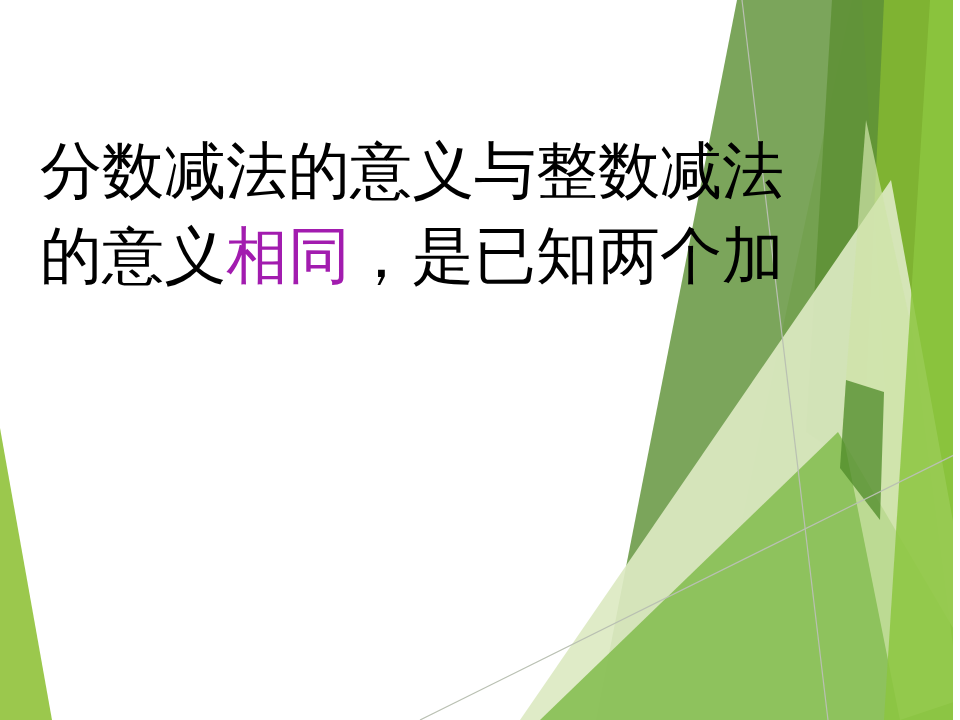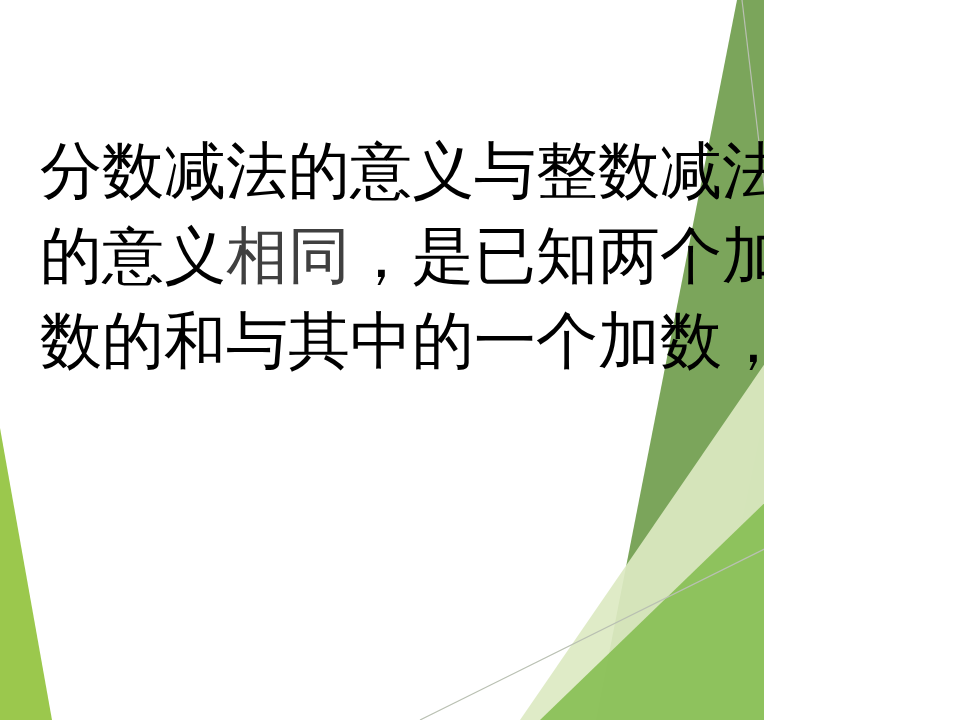--- a/index.html
+++ b/index.html
@@ -2,21 +2,21 @@
 <html><head>
 <meta charset="utf-8">
 <style>
   html, body {
     margin: 0;
     padding: 0;
     background: #ffffff;
   }
   #slide {
     position: relative;
-    width: 764px;
+    width: 953px;
     height: 720px;
     background: #ffffff;
     overflow: hidden;
     font-family: "DejaVu Sans", "Liberation Sans", sans-serif;
   }
   #decor {
     position: absolute;
     inset: 0;
     width: 960px;
     height: 720px;
@@ -31,21 +31,21 @@
   }
   .line {
     font-size: 62px;
     line-height: 85px;
     color: #000000;
     white-space: nowrap;
     letter-spacing: 0px;
     font-weight: 400;
   }
   .hl {
-    color: #404040;
+    color: #a21caf;
   }
 </style>
 </head>
 <body>
 
 <div id="slide">
 
   <svg id="decor" viewBox="0 0 960 720" preserveAspectRatio="none" xmlns="http://www.w3.org/2000/svg">
 
     <polygon points="0,428 0,720 52,720" fill="#9bc84d"></polygon>
@@ -74,20 +74,17 @@
   <div id="body-text">
 
     <div class="line">
       <span>分数减法的意义与整数减法</span>
     </div>
 
     <div class="line">
       <span>的意义</span><span class="hl">相同</span><span>，是已知两个加</span>
     </div>
 
-    <div class="line">
-      <span>数的和与其中的一个加数，</span>
-    </div>
 
 
   </div>
 
 </div>
 
 </body></html>

